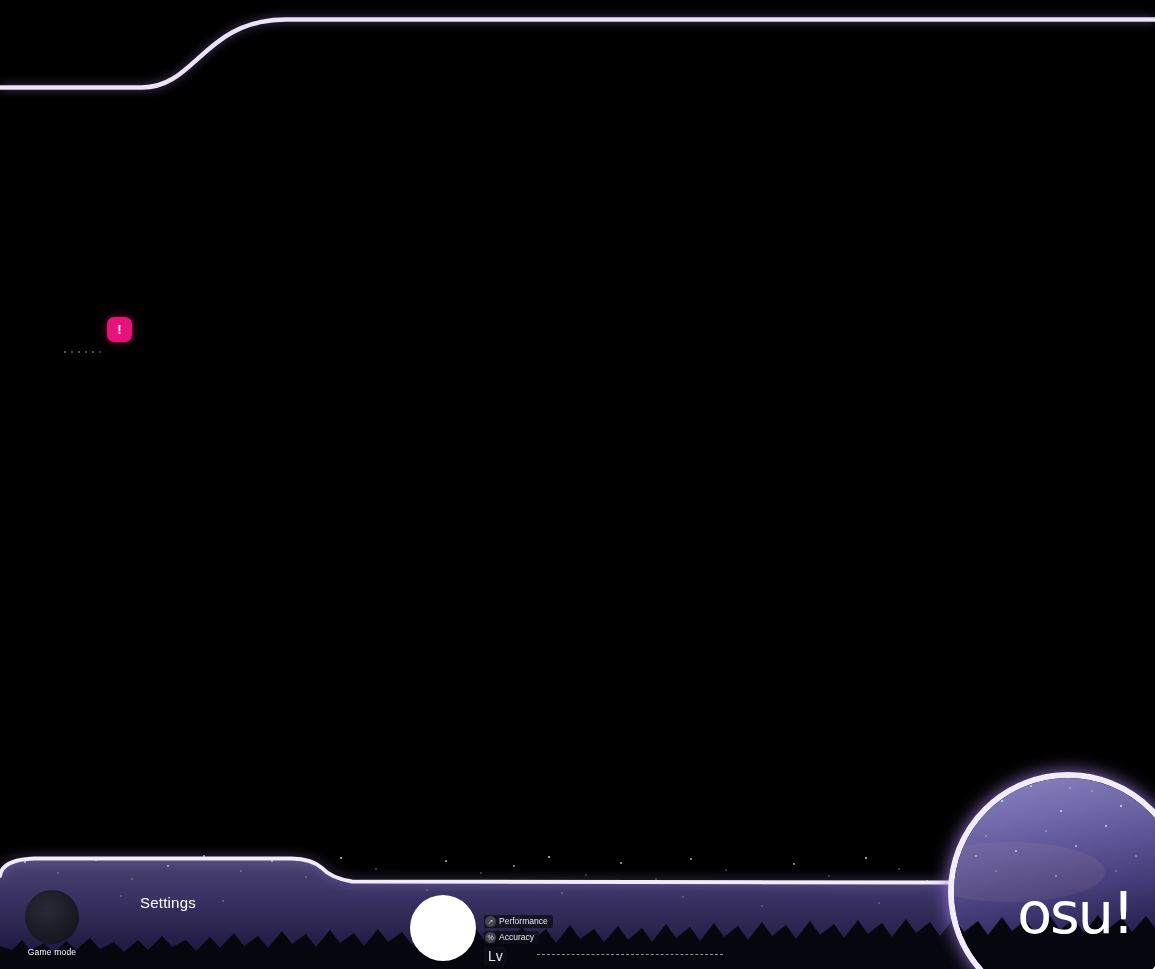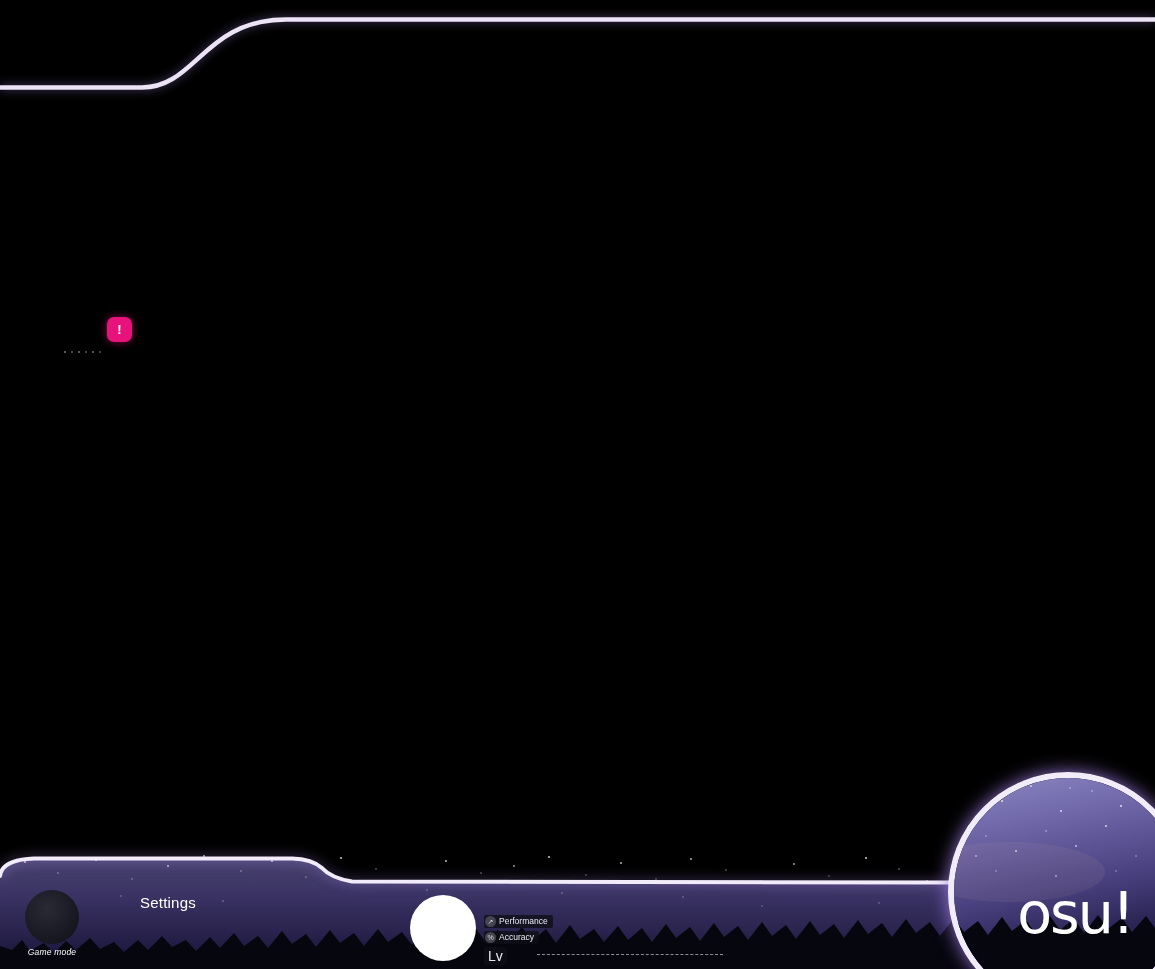--- a/index.html
+++ b/index.html
@@ -18,21 +18,21 @@
                          35px 0 rgba(255,255,255,.25);}
 
   
   #strip-bg,#strip-outline{left:0;top:850px;pointer-events:none;}
   #strip-outline{filter:drop-shadow(0 0 6px rgba(185,150,255,.5));}
 
   .label{position:absolute;color:#fff;}
   #settings-label{left:138px;top:866px;width:60px;text-align:center;font-size:15px;letter-spacing:.2px;cursor:pointer;margin-top:28px;}
   #profile-avatar{left:25px;top:890px;width:54px;height:54px;border-radius:50%;
                   background:radial-gradient(circle at 40% 35%, #2a2a36, #15151e 75%);cursor:pointer;}
-  #game-mode-label{left:10px;top:947px;width:84px;text-align:center;font-size:8.5px;letter-spacing:.2px;font-style:italic;}
+  #game-mode-label{left:10px;top:947px;width:84px;text-align:center;font-size:8.5px;letter-spacing:.2px;}
   #user-circle{left:410px;top:895px;width:66px;height:66px;border-radius:50%;background:#fff;cursor:pointer;}
 
   .badge{position:absolute;display:flex;align-items:center;gap:3px;background:rgba(14,14,22,.78);
          border-radius:2px;padding:1px 5px 1px 1px;color:#e9e9ef;font-size:8.5px;line-height:11px;}
   .badge-icon{width:11px;height:11px;border-radius:50%;background:#45454f;color:#d9d9e2;font-size:7px;
               display:flex;align-items:center;justify-content:center;flex:0 0 11px;}
   #badge-performance{left:484px;top:915px;}
   #badge-accuracy{left:484px;top:931px;}
   #level-pill{left:484px;top:947px;background:rgba(14,14,22,.78);border-radius:2px;
               padding:1px 4px;font-size:14px;color:#e9e9ef;}

